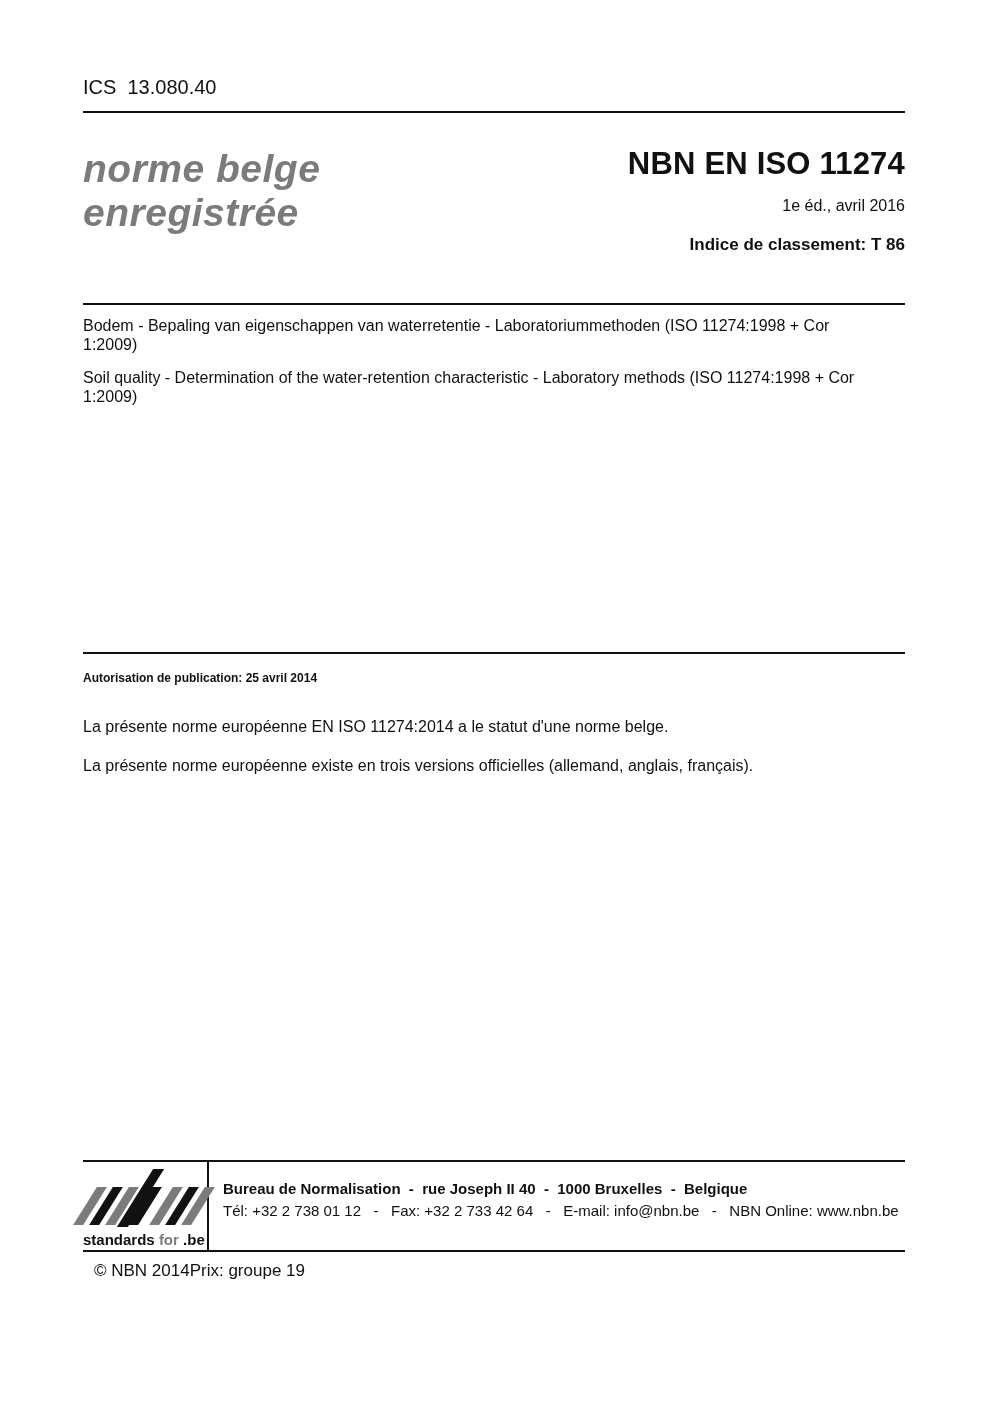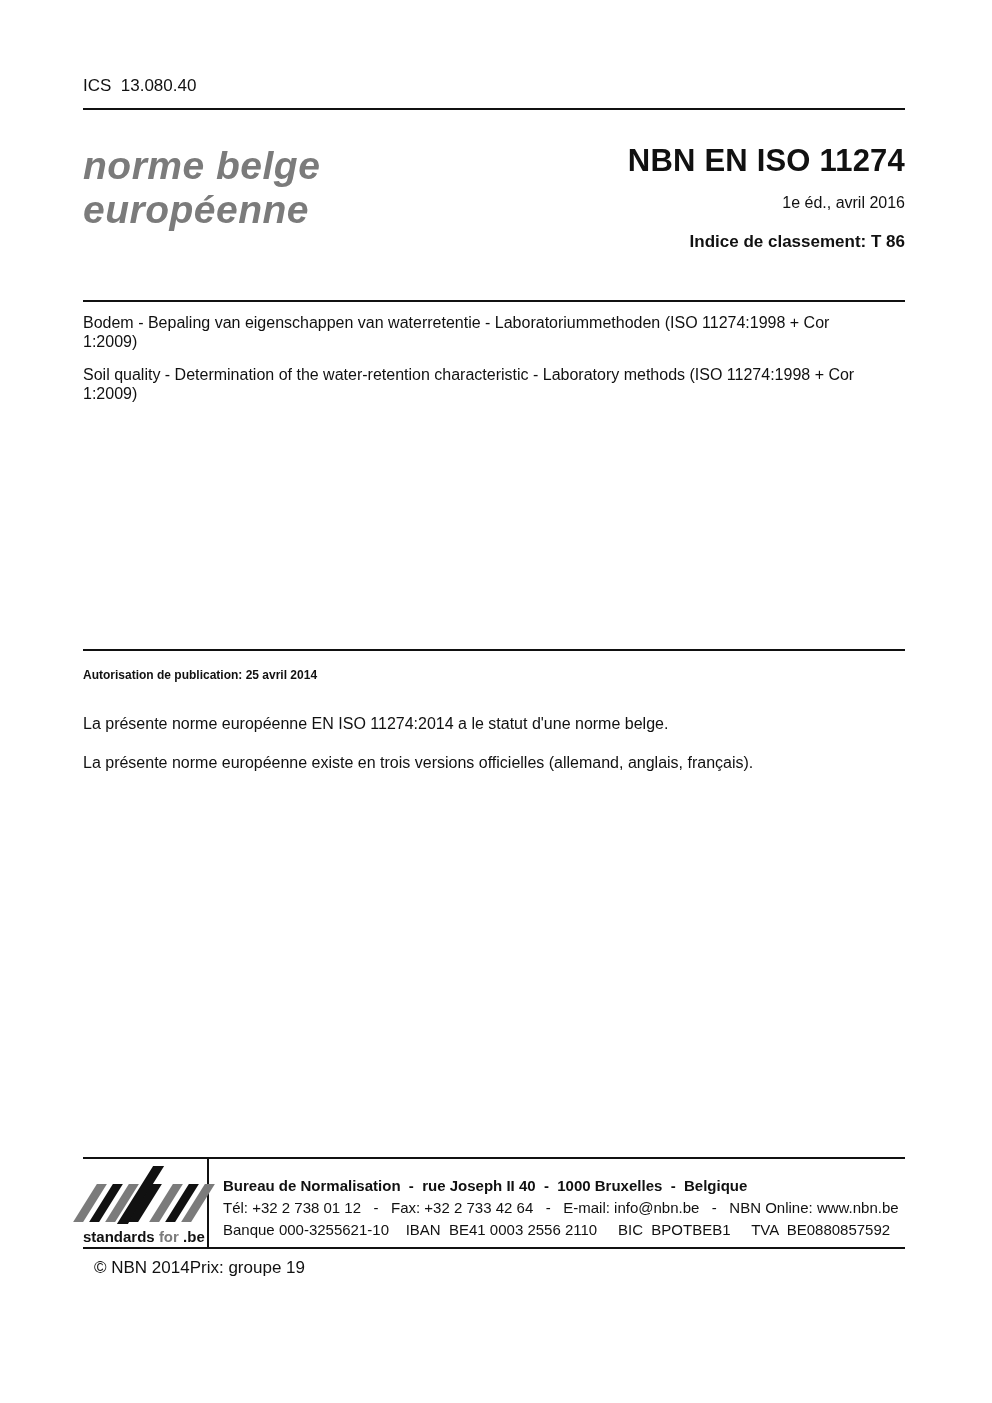--- a/index.html
+++ b/index.html
@@ -18,21 +18,21 @@
     left: 83px;
     top: 0;
     width: 822px;
     height: 100%;
   }
   .hr { border: none; border-top: 2px solid #111; margin: 0; width: 100%; }
 
   
   .ics {
     margin-top: 76px;
-    font-size: 17px;
+    font-size: 20px;
     white-space: pre-wrap;
   }
   .hr1 { margin-top: 12px; }
 
   
   .header {
     display: flex;
     justify-content: space-between;
     margin-top: 34px;
   }
@@ -147,21 +147,21 @@
 <body>
 
 <div class="page">
   <div class="inner">
 
     <div class="ics">ICS  13.080.40</div>
     <hr class="hr hr1">
 
     <div class="header">
       <div class="norme-belge" style="white-space: pre-wrap;">norme belge
-européenne</div>
+enregistrée</div>
       <div class="header-right">
         <div class="std-number">NBN EN ISO 11274</div>
         <div class="edition">1e éd., avril 2016</div>
         <div class="classement">Indice de classement: T 86</div>
       </div>
     </div>
 
     <hr class="hr hr2">
 
     <div class="title-nl">Bodem - Bepaling van eigenschappen van waterretentie - Laboratoriummethoden (ISO 11274:1998 + Cor
@@ -187,21 +187,20 @@
           <div class="bar black" style="left:57px;"></div>
           <div class="bar gray" style="left:78px;"></div>
           <div class="bar black" style="left:94px;"></div>
           <div class="bar gray" style="left:110px;"></div>
         </div>
         <div class="logo-caption"><span>standards</span> <span class="gray-word">for</span> <span>.be</span></div>
       </div>
       <div class="contact-col">
         <div class="contact-line bold">Bureau de Normalisation  -  rue Joseph II 40  -  1000 Bruxelles  -  Belgique</div>
         <div class="contact-line">Tél: +32 2 738 01 12   -   Fax: +32 2 733 42 64   -   E-mail: info@nbn.be   -   NBN Online: www.nbn.be</div>
-        <div class="contact-line">Banque 000-3255621-10    IBAN  BE41 0003 2556 2110     BIC  BPOTBEB1     TVA  BE0880857592</div>
       </div>
     </div>
 
     <hr class="hr hr5">
 
     <div class="bottom-row">
       <div>© NBN 2014</div>
       <div>Prix: groupe 19</div>
     </div>
 

